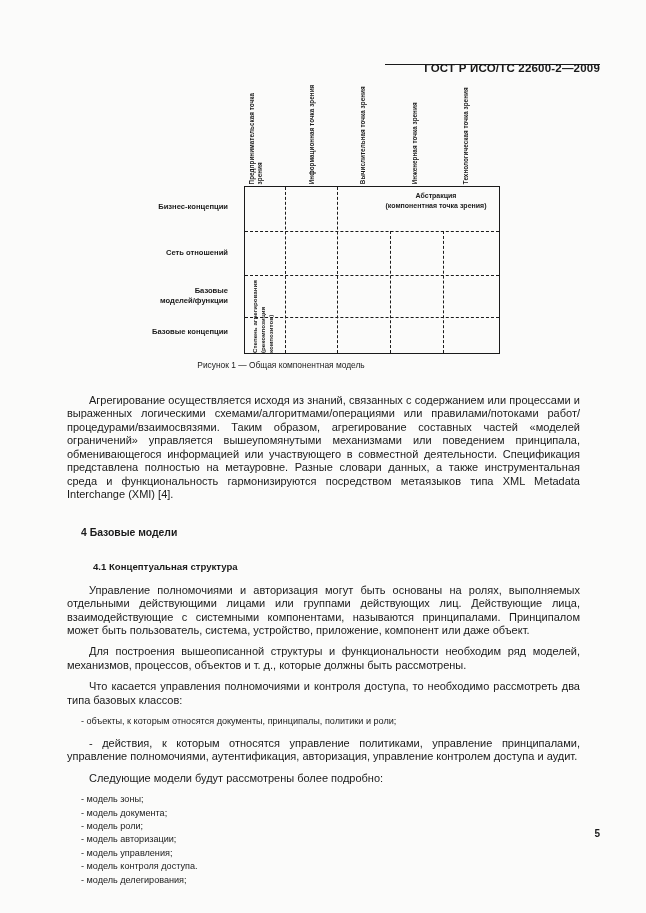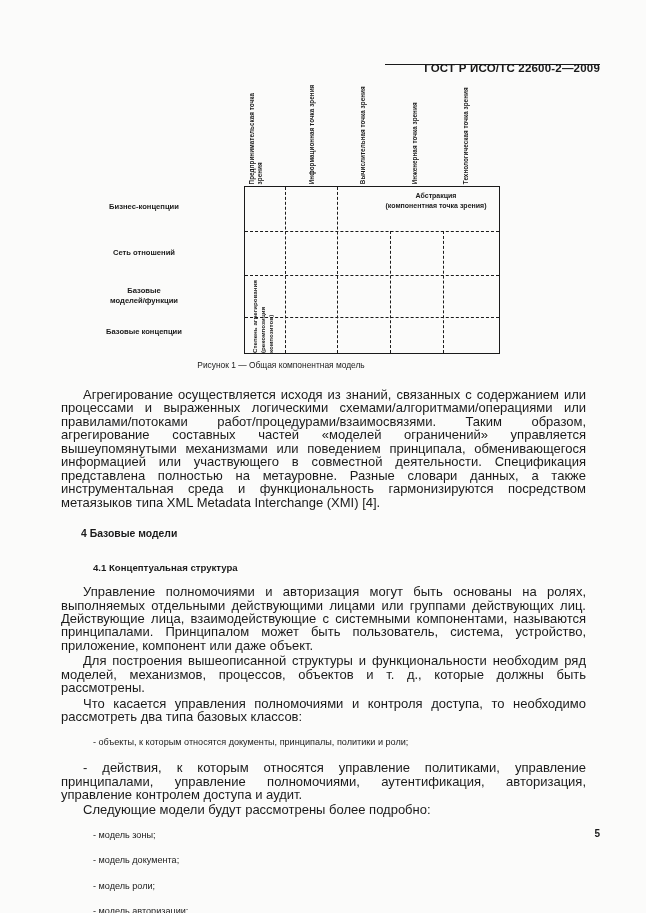--- a/index.html
+++ b/index.html
@@ -134,21 +134,21 @@
     position: absolute;
     left: 60px;
     top: 186px;
     width: 176px;
     height: 168px;
   }
   .row-label {
     position: absolute;
     right: 8px;
     width: 168px;
-    text-align: center;
+    text-align: right;
     font-size: 7.6px;
     font-weight: 700;
     line-height: 10px;
   }
   .rl0 { top: 16px; }
   .rl1 { top: 62px; }
   .rl2 { top: 100px; }
   .rl3 { top: 141px; }
 
   .fig-caption {
@@ -161,30 +161,30 @@
   }
 
   
   .body {
     position: absolute;
     left: 59px;
     top: 386px;
     width: 529px;
   }
   p.para {
-    margin: 2px;
-    font-size: 13px;
+    margin: 8px;
+    font-size: 11px;
     line-height: 13.45px;
     text-align: justify;
     text-indent: 22px;
     hyphens: none;
   }
   p.noindent { text-indent: 0; }
   p.bullet {
-    margin: 12px;
+    margin: 0;
     font-size: 9.1px;
     line-height: 13.45px;
     text-indent: 22px;
     text-align: left;
   }
 
   h2.sec {
     margin: 0;
     font-size: 10.4px;
     font-weight: 700;

